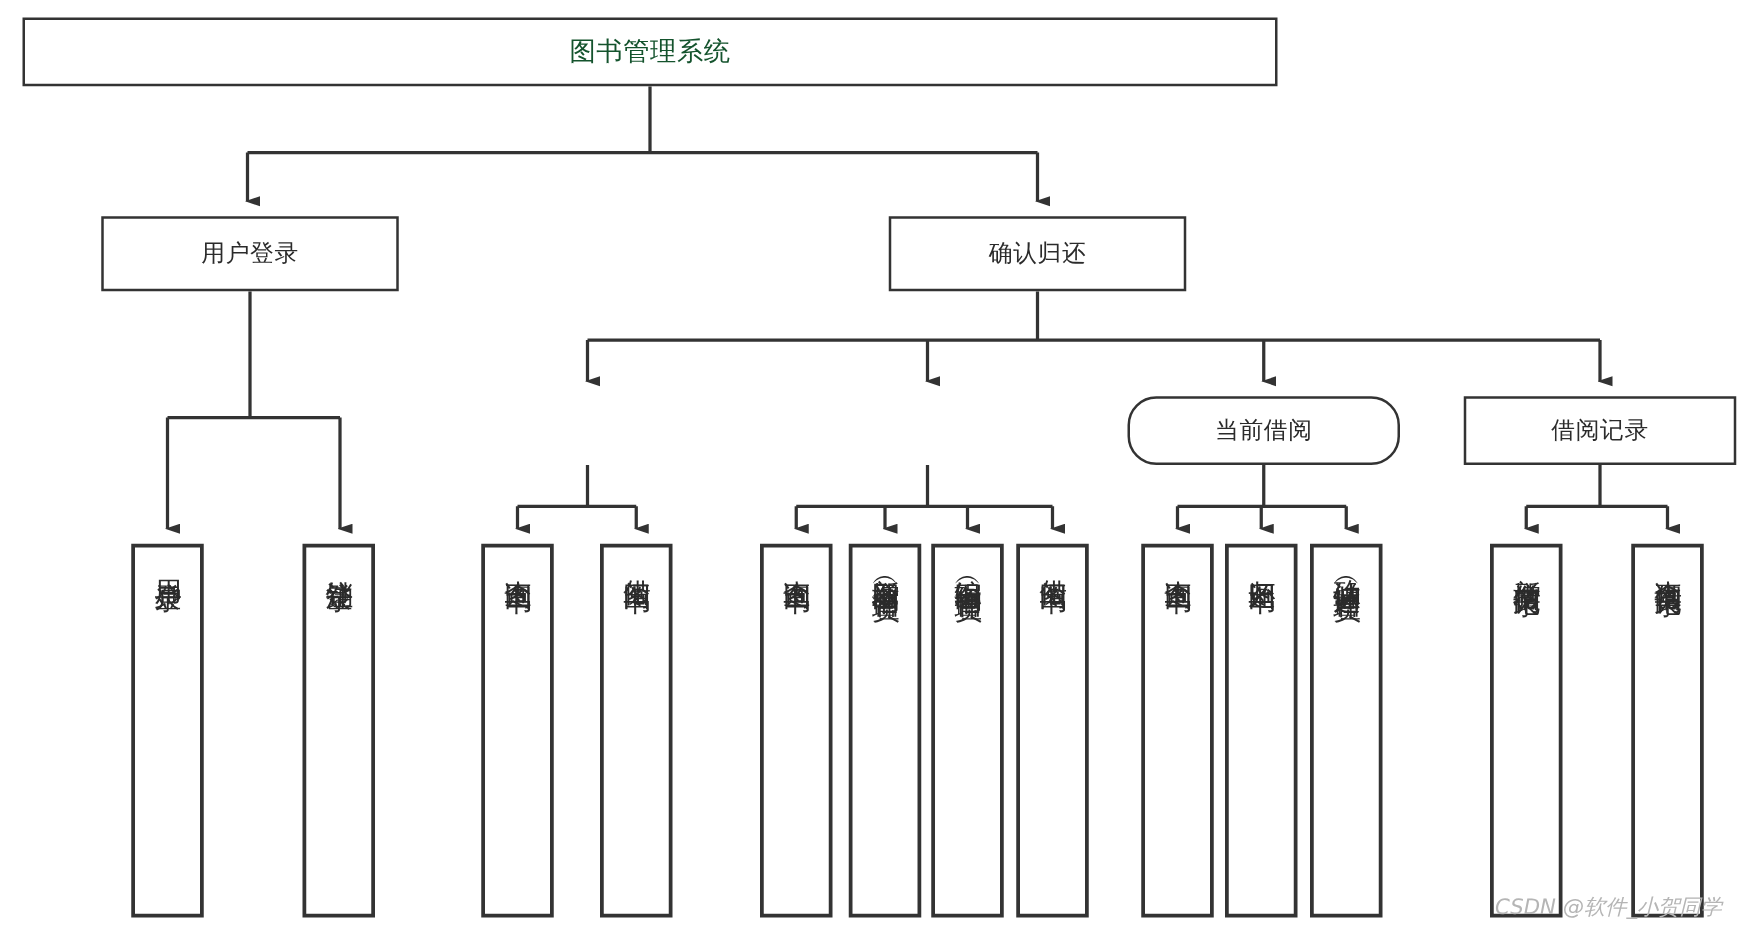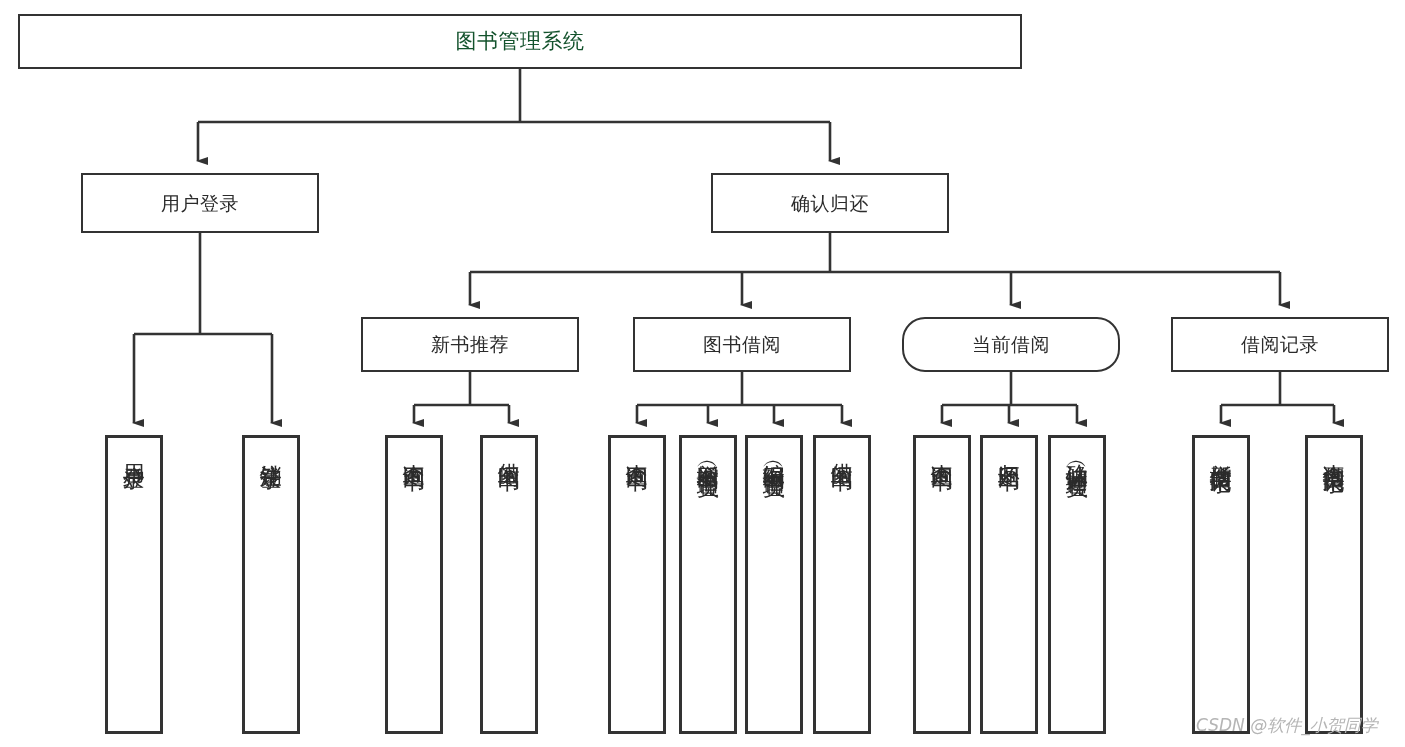--- a/index.html
+++ b/index.html
@@ -127,26 +127,20 @@
     <span class="node-label">图书管理系统</span>
   </div>
 
   <div class="node level1" style="left: 81px; top: 173px; width: 238px; height: 60px; border-color: rgb(51, 51, 51); background: rgb(255, 255, 255); color: rgb(43, 43, 43);">
     <span class="node-label">用户登录</span>
   </div>
   <div class="node level1" style="left: 711px; top: 173px; width: 238px; height: 60px; border-color: rgb(51, 51, 51); background: rgb(255, 255, 255); color: rgb(43, 43, 43);">
     <span class="node-label">确认归还</span>
   </div>
 
-  <div class="node level2" style="left: 361px; top: 317px; width: 218px; height: 55px; border-color: rgb(51, 51, 51); background: rgb(255, 255, 255); color: rgb(43, 43, 43);">
-    <span class="node-label">新书推荐</span>
-  </div>
-  <div class="node level2" style="left: 633px; top: 317px; width: 218px; height: 55px; border-color: rgb(51, 51, 51); background: rgb(255, 255, 255); color: rgb(43, 43, 43);">
-    <span class="node-label">图书借阅</span>
-  </div>
   <div class="node level2" style="left: 902px; top: 317px; width: 218px; height: 55px; border-color: rgb(51, 51, 51); background: rgb(255, 255, 255); color: rgb(43, 43, 43); border-radius: 23px;">
     <span class="node-label">当前借阅</span>
   </div>
   <div class="node level2" style="left: 1171px; top: 317px; width: 218px; height: 55px; border-color: rgb(51, 51, 51); background: rgb(255, 255, 255); color: rgb(43, 43, 43); align-items: center;">
     <span class="node-label">借阅记录</span>
   </div>
 
   <div class="node leaf" style="left: 105px; top: 435px; width: 58px; height: 299px; border-color: rgb(51, 51, 51); background: rgb(255, 255, 255); color: rgb(43, 43, 43);">
     <span class="node-label">用户登录</span>
   </div>

